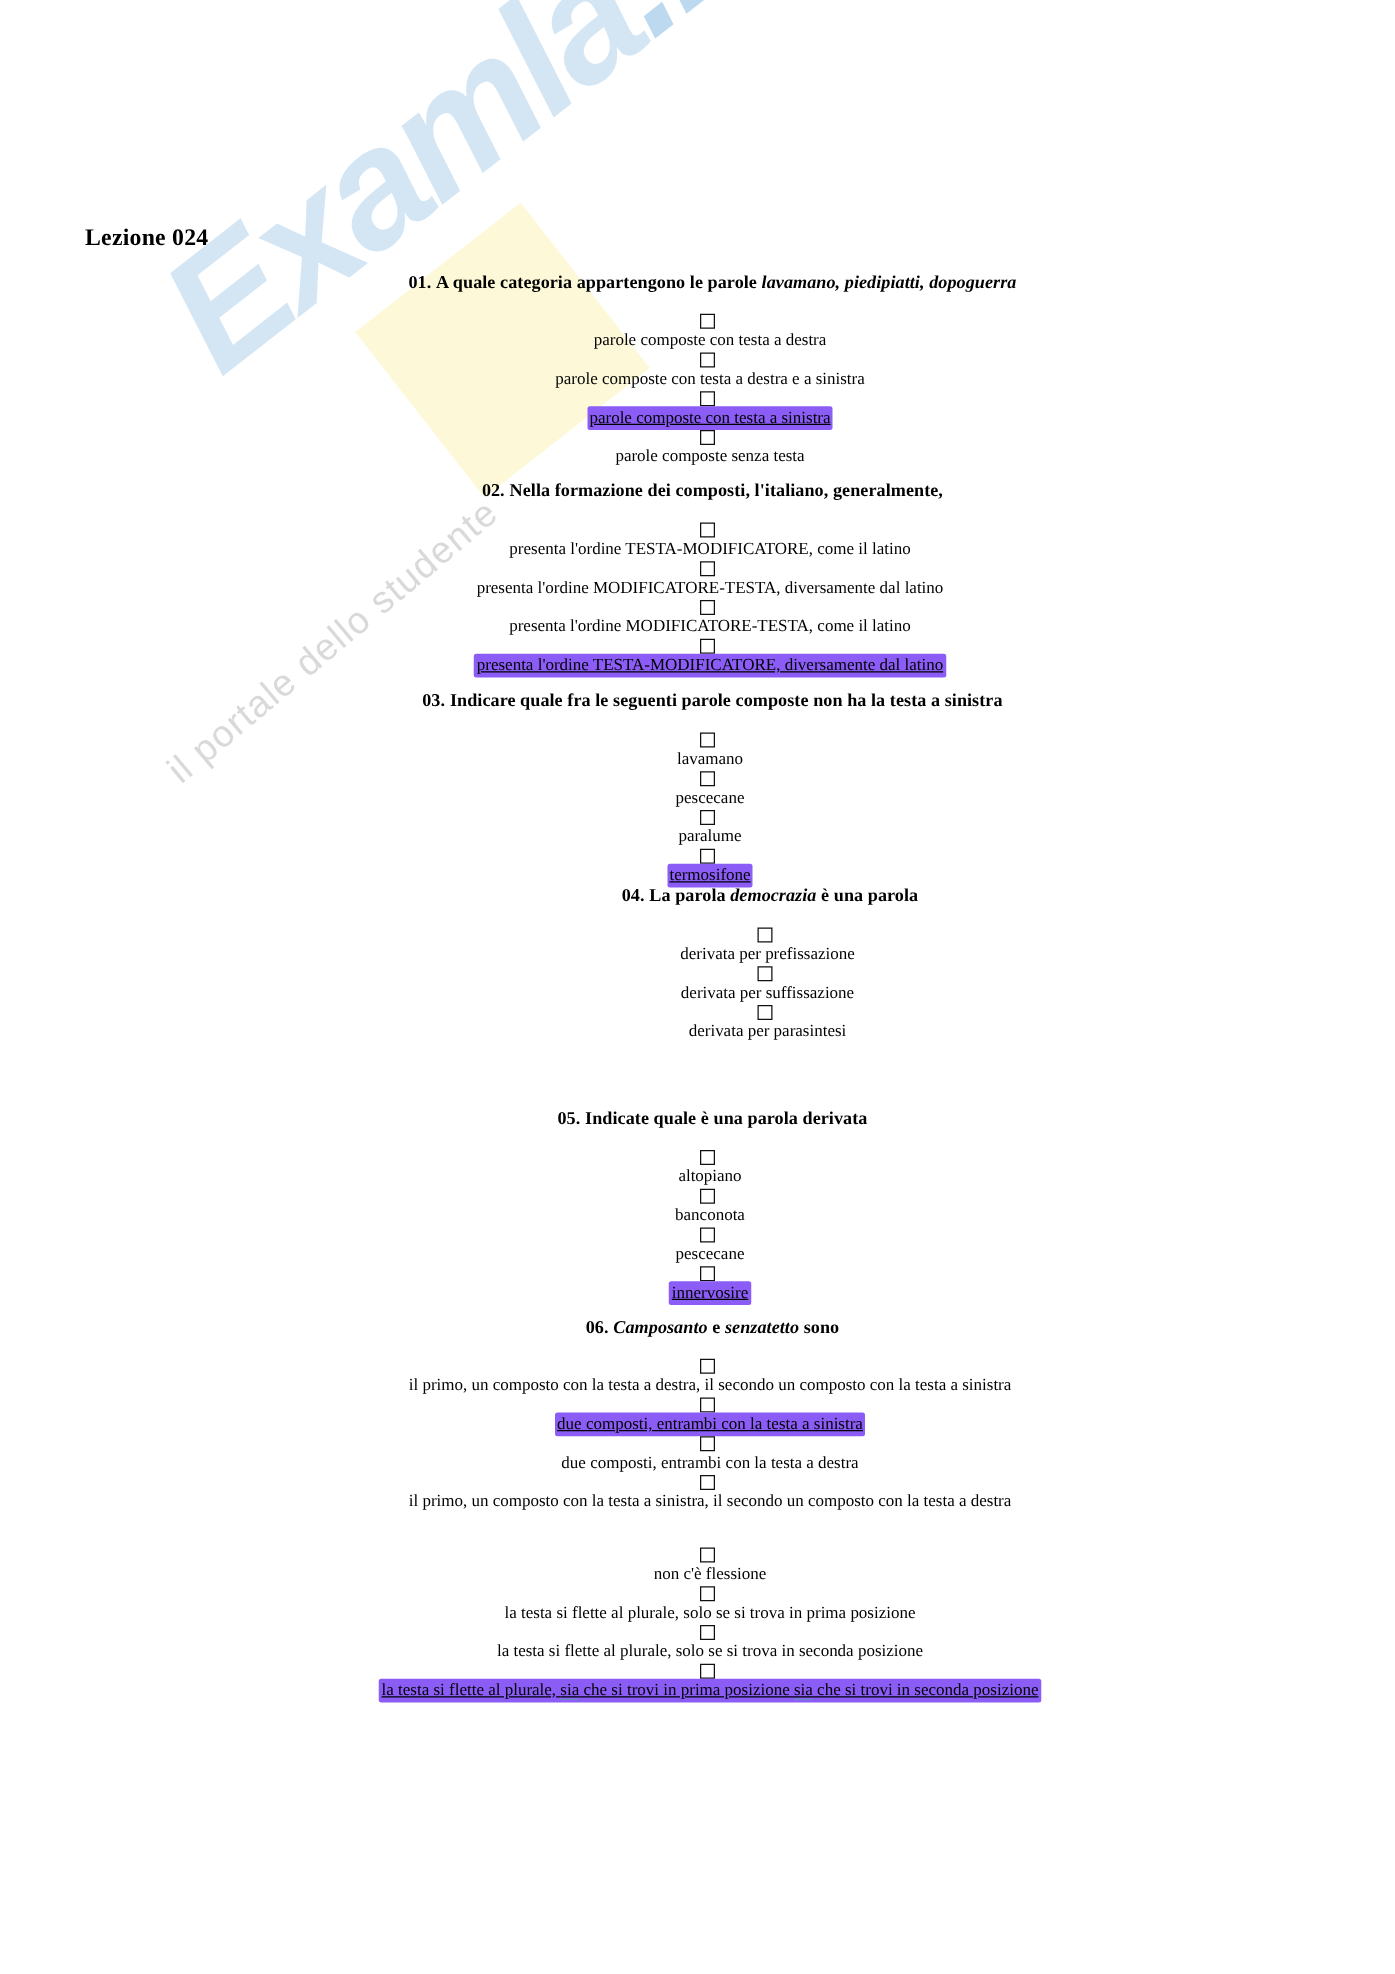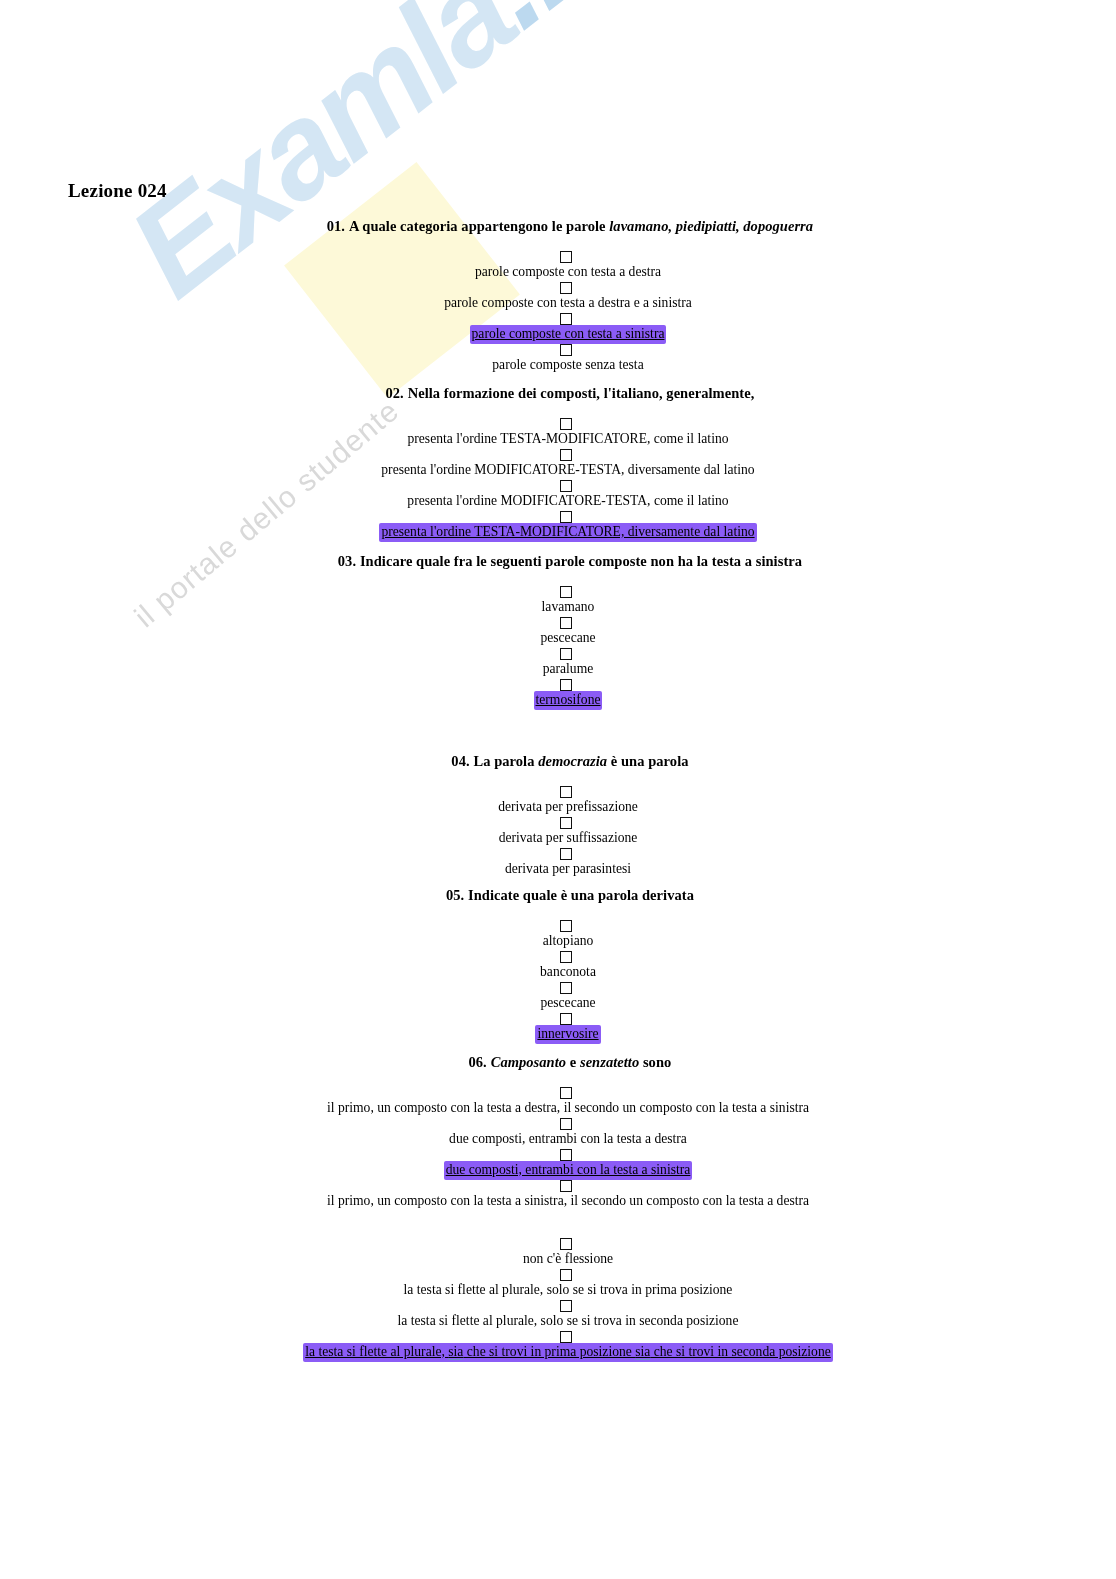--- a/index.html
+++ b/index.html
@@ -223,21 +223,21 @@
           <span class="checkbox"></span>
           <span class="answer-text">paralume</span>
         </div>
         <div class="answer-row highlighted">
           <span class="checkbox"></span>
           <span class="answer-text">termosifone</span>
         </div>
       </div>
     </div>
 
-    <div class="question-block" style="top:753px;">
+    <div class="question-block" style="top:709px;margin-left:46px;">
       <div class="q-text">
         <span class="q-num">04.</span><span>La parola </span><em>democrazia</em><span> è una parola</span>
       </div>
       <div class="answers">
         <div class="answer-row">
           <span class="checkbox"></span>
           <span class="answer-text">derivata per prefissazione</span>
         </div>
         <div class="answer-row">
           <span class="checkbox"></span>
@@ -276,27 +276,27 @@
 
     <div class="question-block" style="top:1054px;">
       <div class="q-text">
         <span class="q-num">06.</span><em>Camposanto</em><span> e </span><em>senzatetto</em><span> sono</span>
       </div>
       <div class="answers">
         <div class="answer-row">
           <span class="checkbox"></span>
           <span class="answer-text">il primo, un composto con la testa a destra, il secondo un composto con la testa a sinistra</span>
         </div>
+        <div class="answer-row highlighted">
+          <span class="checkbox"></span>
+          <span class="answer-text">due composti, entrambi con la testa a sinistra</span>
+        </div>
         <div class="answer-row">
           <span class="checkbox"></span>
           <span class="answer-text">due composti, entrambi con la testa a destra</span>
-        </div>
-        <div class="answer-row highlighted">
-          <span class="checkbox"></span>
-          <span class="answer-text">due composti, entrambi con la testa a sinistra</span>
         </div>
         <div class="answer-row">
           <span class="checkbox"></span>
           <span class="answer-text">il primo, un composto con la testa a sinistra, il secondo un composto con la testa a destra</span>
         </div>
       </div>
     </div>
 
     <div class="question-block" style="top:1222px;">
       <div class="answers">

